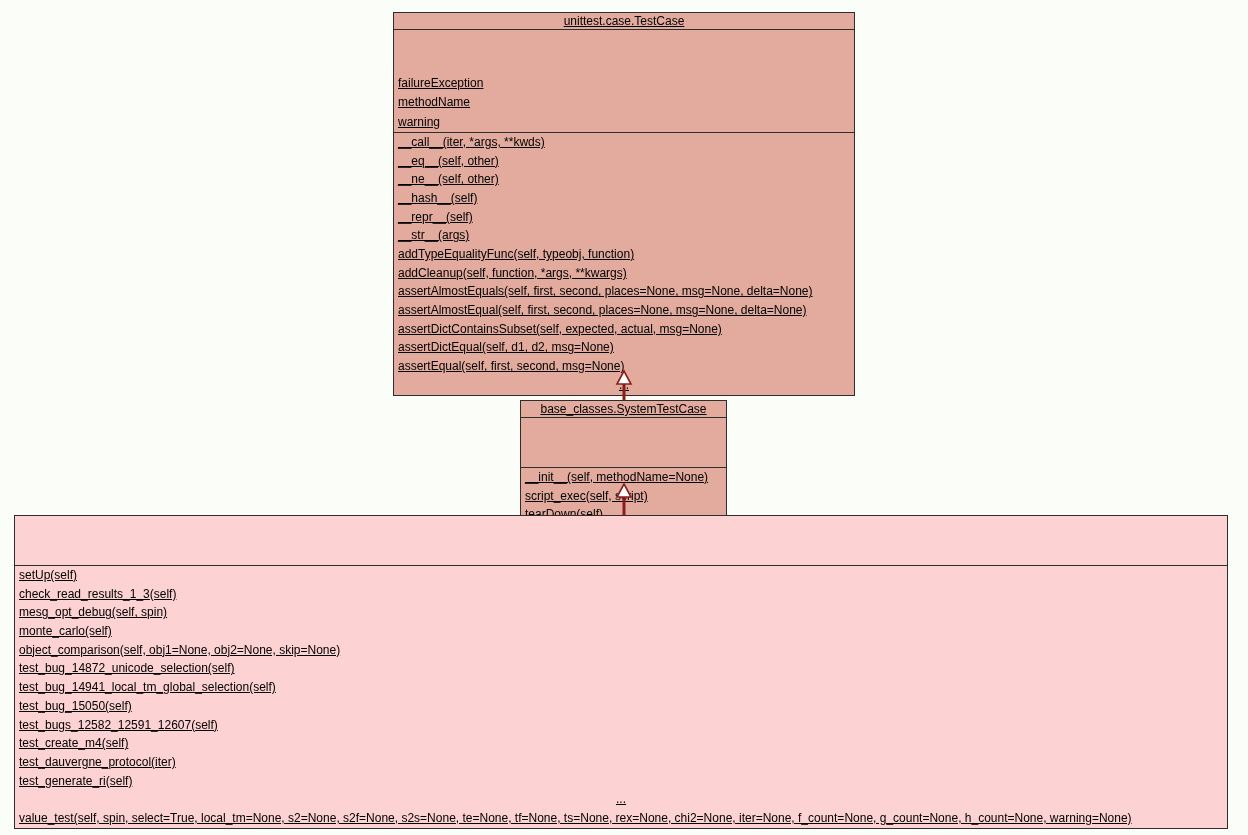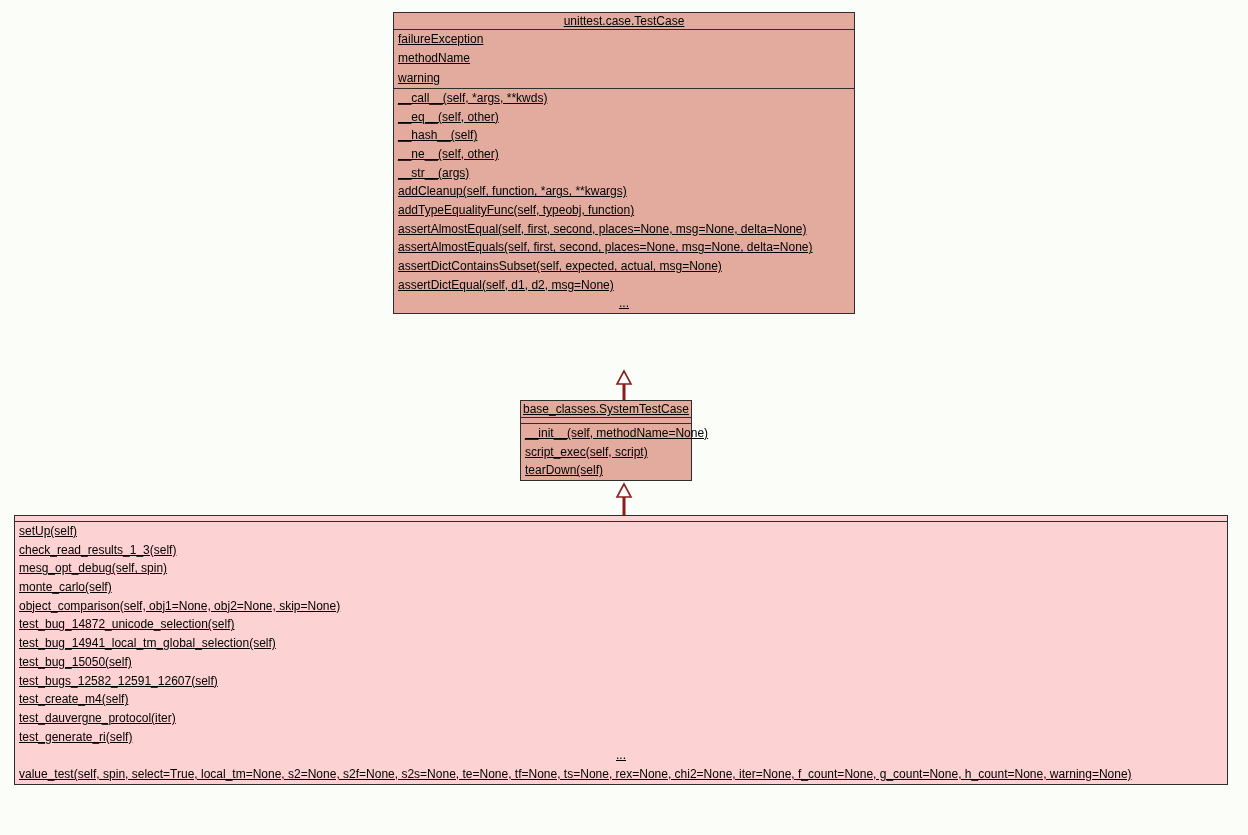--- a/index.html
+++ b/index.html
@@ -34,61 +34,64 @@
     text-align: center;
     line-height: 17px;
     height: 17px;
     border-bottom: 1px solid var(--border);
     white-space: nowrap;
     overflow: hidden;
   }
   .attrs {
     border-bottom: 1px solid var(--border);
     min-height: 6px;
+    margin-top: 44px;
   }
   .attrs .row { line-height: 19.3px; height: 19.3px; }
   .methods .row { line-height: 18.7px; height: 18.7px; }
   .row {
     padding: 0 4px;
     white-space: nowrap;
   }
   .row.center { text-align: center; }
   .arrow { position: absolute; overflow: visible; }
   .arrow line { stroke: var(--arrow); stroke-width: 3; }
   .arrow polygon { fill: #ffffff; stroke: var(--arrow); stroke-width: 1.6; }
   #box-testcase       { left: 393px; top: 12px;  width: 462px; }
-  #box-systemtestcase { left: 520px; top: 400px; width: 172px; }
+  #box-systemtestcase { left: 520px; top: 400px; width: 207px; }
   #box-mf             { left: 14px;  top: 515px; width: 1214px; }
   #arrow-1 { left: 612px; top: 370px; }
   #arrow-2 { left: 612px; top: 483px; }
 </style>
 </head>
 <body>
 
 <div id="canvas">
 
   <div class="classbox ancestor" id="box-testcase">
     <div class="title">unittest.case.TestCase</div>
     <div class="attrs">
         <div class="row">failureException</div>
         <div class="row">methodName</div>
         <div class="row">warning</div>
       </div>
     <div class="methods">
-        <div class="row">__call__(self, *args, **kwds)</div>
+        <div class="row">__call__(iter, *args, **kwds)</div>
         <div class="row">__eq__(self, other)</div>
+        <div class="row">__ne__(self, other)</div>
         <div class="row">__hash__(self)</div>
-        <div class="row">__ne__(self, other)</div>
+        <div class="row">__repr__(self)</div>
         <div class="row">__str__(args)</div>
+        <div class="row">addTypeEqualityFunc(self, typeobj, function)</div>
         <div class="row">addCleanup(self, function, *args, **kwargs)</div>
-        <div class="row">addTypeEqualityFunc(self, typeobj, function)</div>
+        <div class="row">assertAlmostEquals(self, first, second, places=None, msg=None, delta=None)</div>
         <div class="row">assertAlmostEqual(self, first, second, places=None, msg=None, delta=None)</div>
-        <div class="row">assertAlmostEquals(self, first, second, places=None, msg=None, delta=None)</div>
         <div class="row">assertDictContainsSubset(self, expected, actual, msg=None)</div>
         <div class="row">assertDictEqual(self, d1, d2, msg=None)</div>
+        <div class="row">assertEqual(self, first, second, msg=None)</div>
         <div class="row center">...</div>
       </div>
   </div>
 
   <svg class="arrow" id="arrow-1" width="24" height="30">
     <line x1="12" y1="14" x2="12" y2="30"></line>
     <polygon points="12,1 5,14 19,14"></polygon>
   </svg>
 
   <div class="classbox ancestor" id="box-systemtestcase">

